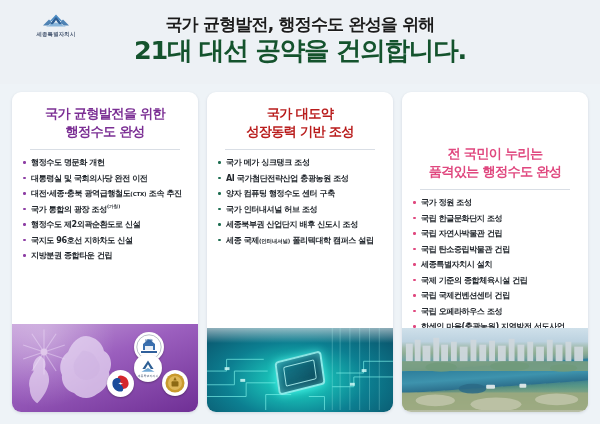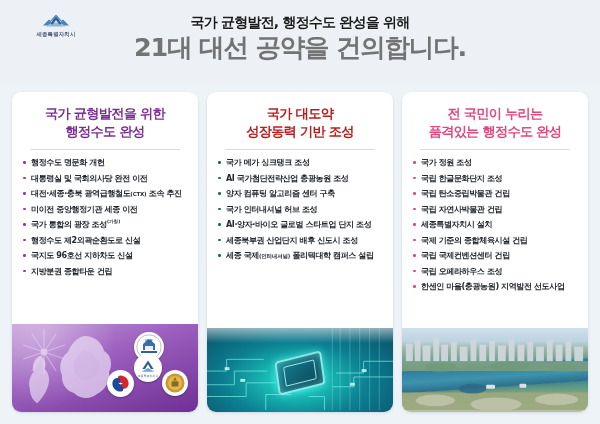--- a/index.html
+++ b/index.html
@@ -32,27 +32,27 @@
   .logo-text {
     margin-top: 1px;
     font-size: 5.4px; letter-spacing: .2px;
     color: #4a5a73; white-space: nowrap; font-weight: 700;
   }
   .headline-wrap {
     position: absolute; left: 0; top: 14px; width: 600px;
     text-align: center;
   }
   .headline-1 {
-    font-size: 14px; font-weight: 700; color: #1b1b1b;
+    font-size: 17px; font-weight: 700; color: #1b1b1b;
     letter-spacing: -0.8px; line-height: 1.18;
     text-shadow: 0 1px 0 rgba(255,255,255,.6);
   }
   .headline-2 {
     margin-top: 2px;
-    font-size: 25.5px; font-weight: 700; color: #737373;
+    font-size: 25.5px; font-weight: 700; color: #14532d;
     letter-spacing: -1.2px; line-height: 1.16;
   }
 
   
   .columns {
     position: absolute; left: 12px; top: 92px;
     width: 576px; height: 320px;
     display: flex; gap: 9px;
   }
   .card {
@@ -68,21 +68,21 @@
     padding: 13px 6px 9px 6px;
     text-align: center;
   }
   .card-title {
     font-size: 13.2px; font-weight: 700;
     line-height: 1.34; letter-spacing: -0.7px;
     white-space: pre-line;
   }
   .c1 .card-title { color: #7b2f94; }
   .c2 .card-title { color: #b91c1c; }
-  .c3 .card-title { color: #e0487f; }
+  .c3 .card-title { color: #e0487f; margin-top: 40px; }
 
   .divider {
     height: 1px; margin: 0 18px 7px 18px;
     background: #d9dee5;
   }
   .items {
     list-style: none;
     padding: 0 6px 0 11px;
     flex: 0 0 auto;
   }
@@ -216,21 +216,20 @@
     <div class="card c1">
       <div class="card-head">
         <div class="card-title">국가 균형발전을 위한
 행정수도 완성</div>
       </div>
       <div class="divider"></div>
       <ul class="items">
         <li><span>행정수도 명문화 개헌</span></li>
         <li><span>대통령실 및 국회의사당 완전 이전</span></li>
         <li><span>대전·세종·충북 광역급행철도</span><span class="small">(CTX)</span><span> 조속 추진</span></li>
-        <li><span>미이전 중앙행정기관 세종 이전</span></li>
         <li><span>국가 통합의 광장 조성</span><sup>(가칭)</sup></li>
         <li><span>행정수도 제2외곽순환도로 신설</span></li>
         <li><span>국지도 96호선 지하차도 신설</span></li>
         <li><span>지방분권 종합타운 건립</span></li>
       </ul>
 
       <div class="art art-purple">
         <svg class="firework" viewBox="0 0 60 60">
           <g stroke="#f2e3fb" stroke-width="1.3" opacity=".8">
             <line x1="30" y1="30" x2="30" y2="4"></line>
@@ -302,23 +301,22 @@
 
     <div class="card c2">
       <div class="card-head">
         <div class="card-title">국가 대도약
 성장동력 기반 조성</div>
       </div>
       <div class="divider"></div>
       <ul class="items">
         <li><span>국가 메가 싱크탱크 조성</span></li>
         <li><span>AI 국가첨단전략산업 충광농원 조성</span></li>
-        <li><span>양자 컴퓨팅 알고리즘 센터 구축</span></li>
+        <li><span>양자 컴퓨팅 행정수도 센터 구축</span></li>
         <li><span>국가 인터내셔널 허브 조성</span></li>
-        <li><span>AI·양자·바이오 글로벌 스타트업 단지 조성</span></li>
         <li><span>세종북부권 산업단지 배후 신도시 조성</span></li>
         <li><span>세종 국제</span><span class="small">(인터내셔널)</span><span> 폴리텍대학 캠퍼스 설립</span></li>
       </ul>
 
       <div class="art art-chip">
         <svg class="art-beams" viewBox="0 0 190 84" preserveAspectRatio="none">
           <g stroke="#bffffa" stroke-width="1" opacity=".5">
             <line x1="128" y1="0" x2="128" y2="84"></line>
               <line x1="136" y1="0" x2="136" y2="84"></line>
             <line x1="146" y1="0" x2="146" y2="84"></line>
@@ -350,22 +348,22 @@
 
     <div class="card c3">
       <div class="card-head">
         <div class="card-title">전 국민이 누리는
 품격있는 행정수도 완성</div>
       </div>
       <div class="divider"></div>
       <ul class="items">
         <li><span>국가 정원 조성</span></li>
         <li><span>국립 한글문화단지 조성</span></li>
+        <li><span>국립 자연사박물관 건립</span></li>
         <li><span>국립 탄소중립박물관 건립</span></li>
-        <li><span>국립 자연사박물관 건립</span></li>
         <li><span>세종특별자치시 설치</span></li>
         <li><span>국제 기준의 종합체육시설 건립</span></li>
         <li><span>국립 국제컨벤션센터 건립</span></li>
         <li><span>국립 오페라하우스 조성</span></li>
         <li><span>한센인 마을(충광농원) 지역발전 선도사업</span></li>
       </ul>
 
       <div class="art art-city">
         <div class="city-water"></div>
         <svg class="city-blocks" viewBox="0 0 190 84" preserveAspectRatio="none">

